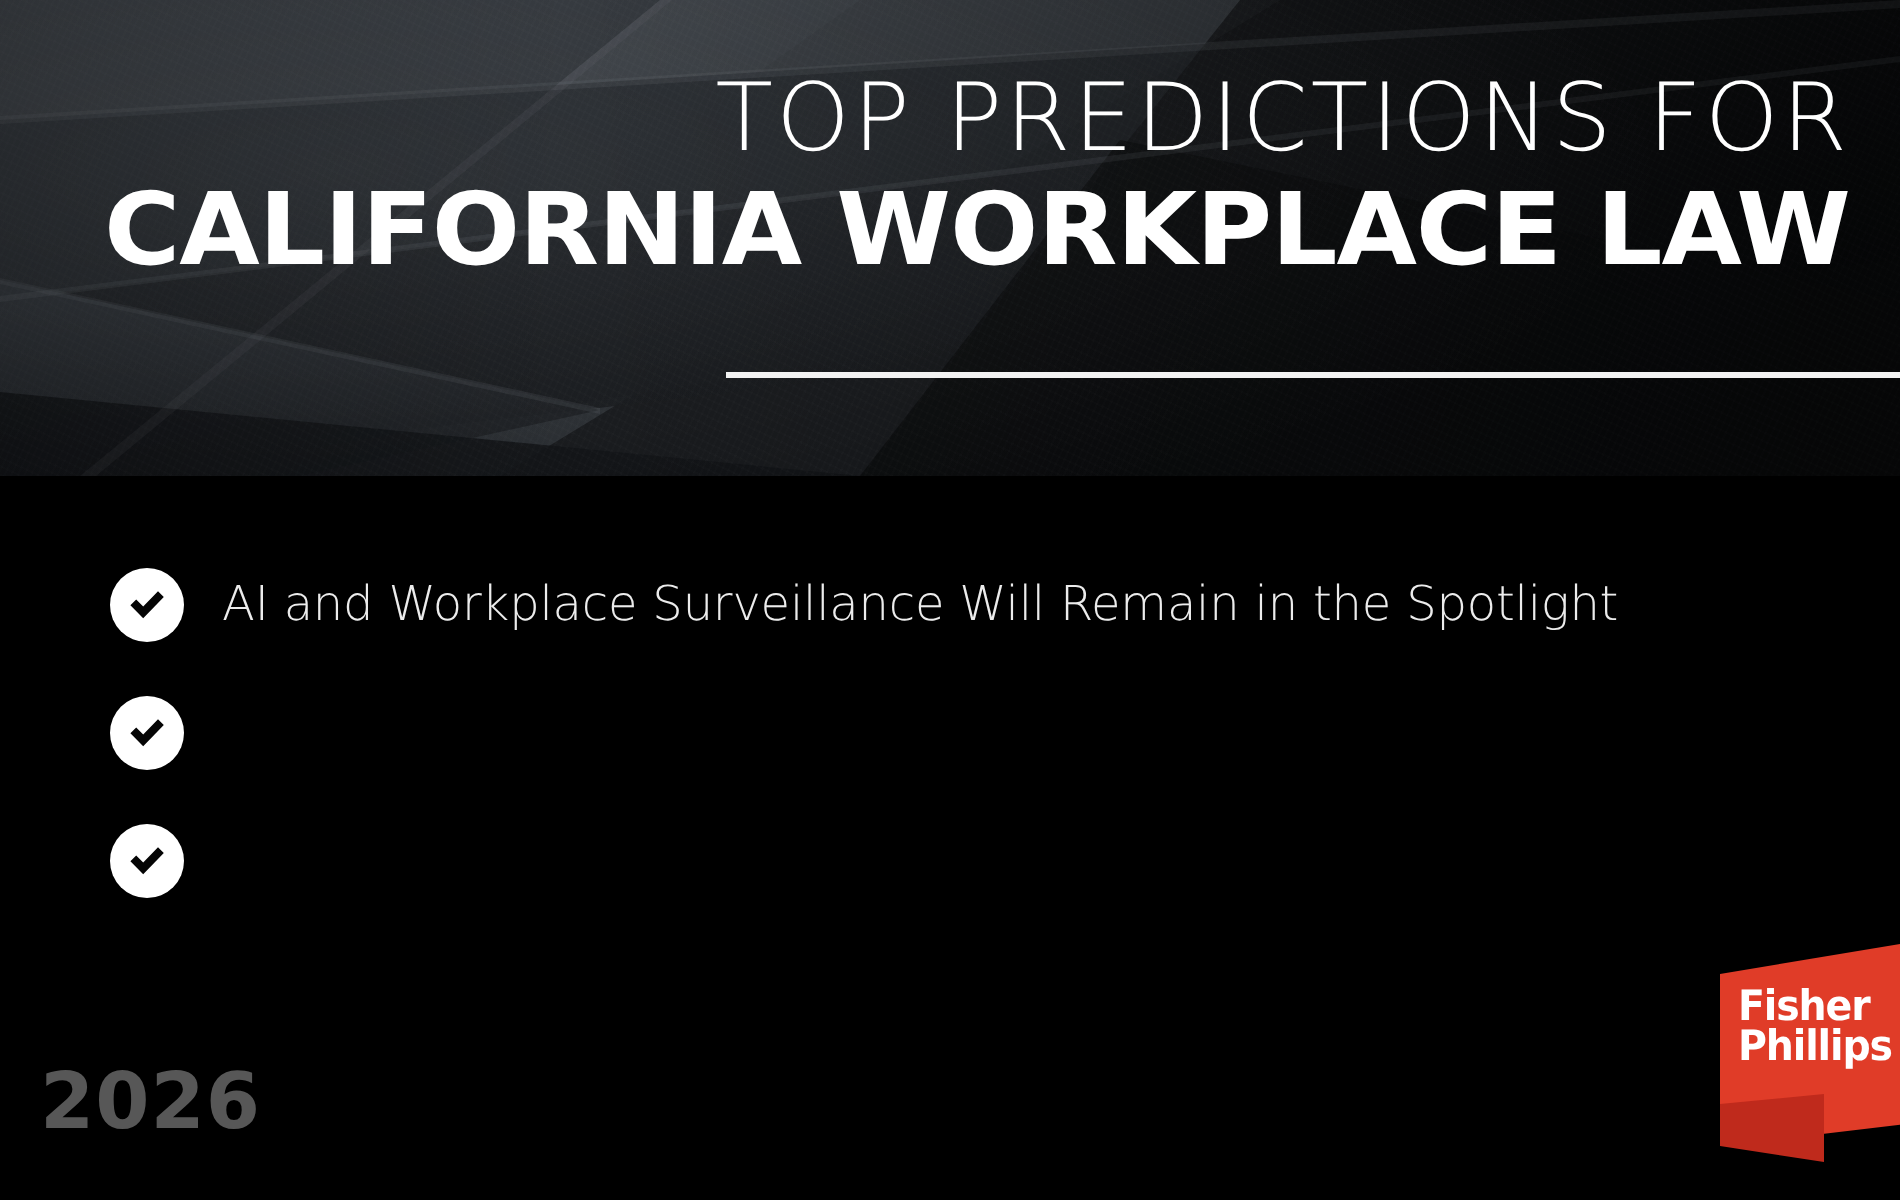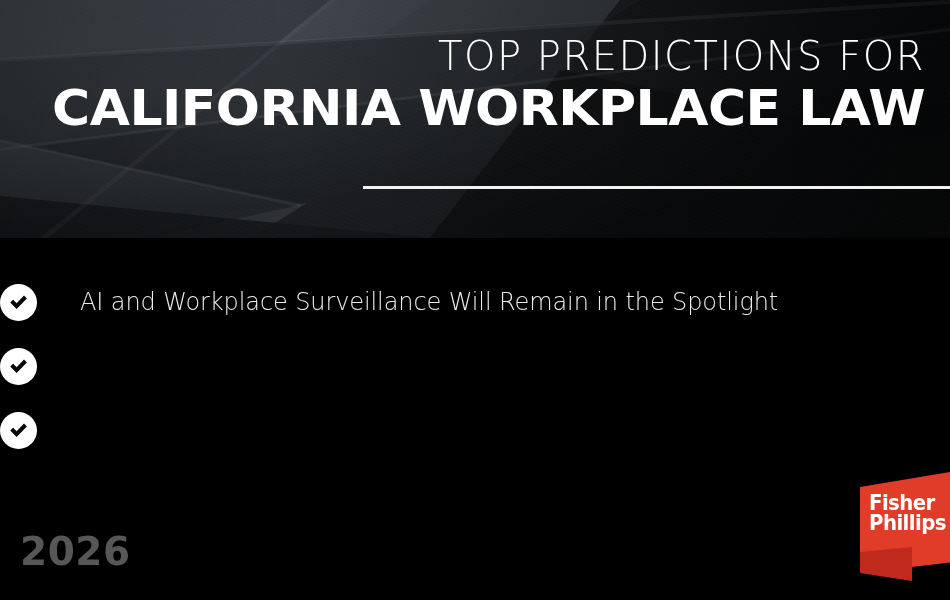--- a/index.html
+++ b/index.html
@@ -39,21 +39,21 @@
   }
 
   
   .title-wrap {
     position:absolute; right:25px; top:36px;
     text-align:right; width:905px;
   }
   .title-top {
     font-family:"DejaVu Sans", sans-serif;
     font-weight:300;
-    font-size:40px;
+    font-size:47px;
     letter-spacing:1.5px;
     color:#ffffff;
     line-height:1.04;
     white-space:nowrap;
   }
   .title-main {
     font-family:"DejaVu Sans", sans-serif;
     font-weight:bold;
     font-size:50px;
     letter-spacing:-0.5px;
@@ -72,21 +72,21 @@
 
   
   .bullets {
     position:absolute; left:0; top:270px;
     width:950px;
   }
   .bullet-row {
     display:flex;
     align-items:center;
     height:64px;
-    gap:24px;
+    padding-left:55px;
   }
   .check-icon {
     flex:0 0 auto;
     width:37px; height:37px;
     position:relative;
   }
   .check-icon svg { display:block; width:37px; height:37px; }
   .bullet-text {
     margin-left:19px;
     font-family:"DejaVu Sans", sans-serif;

